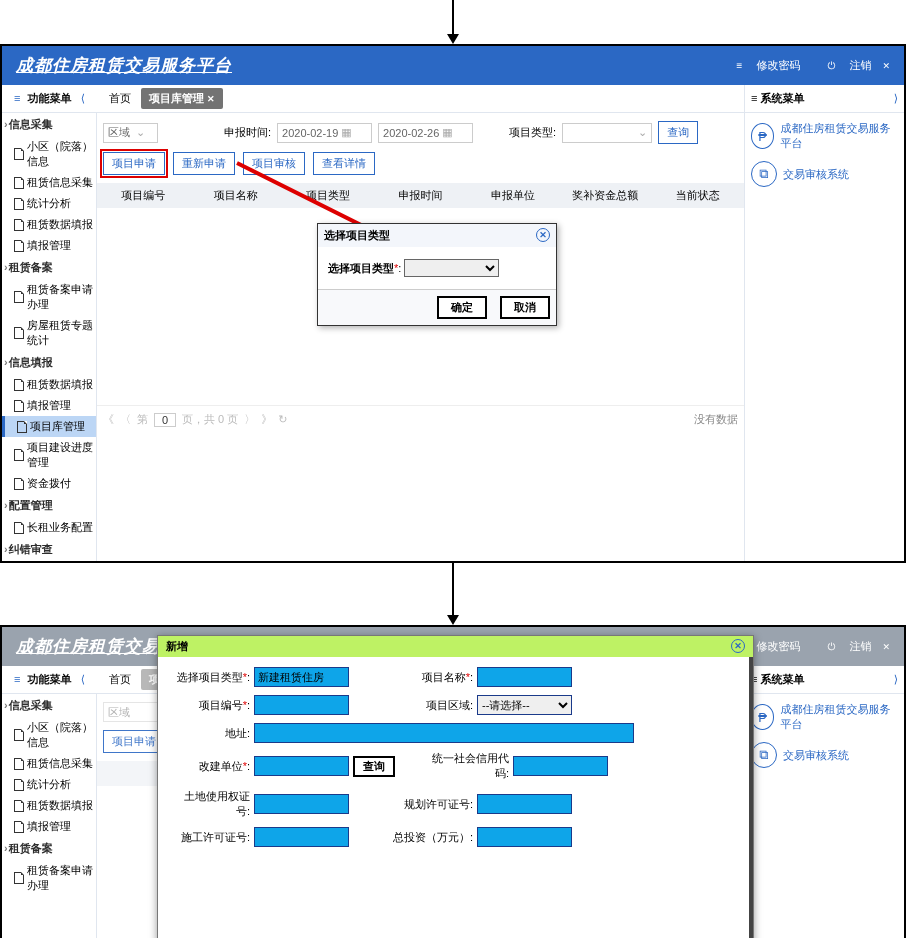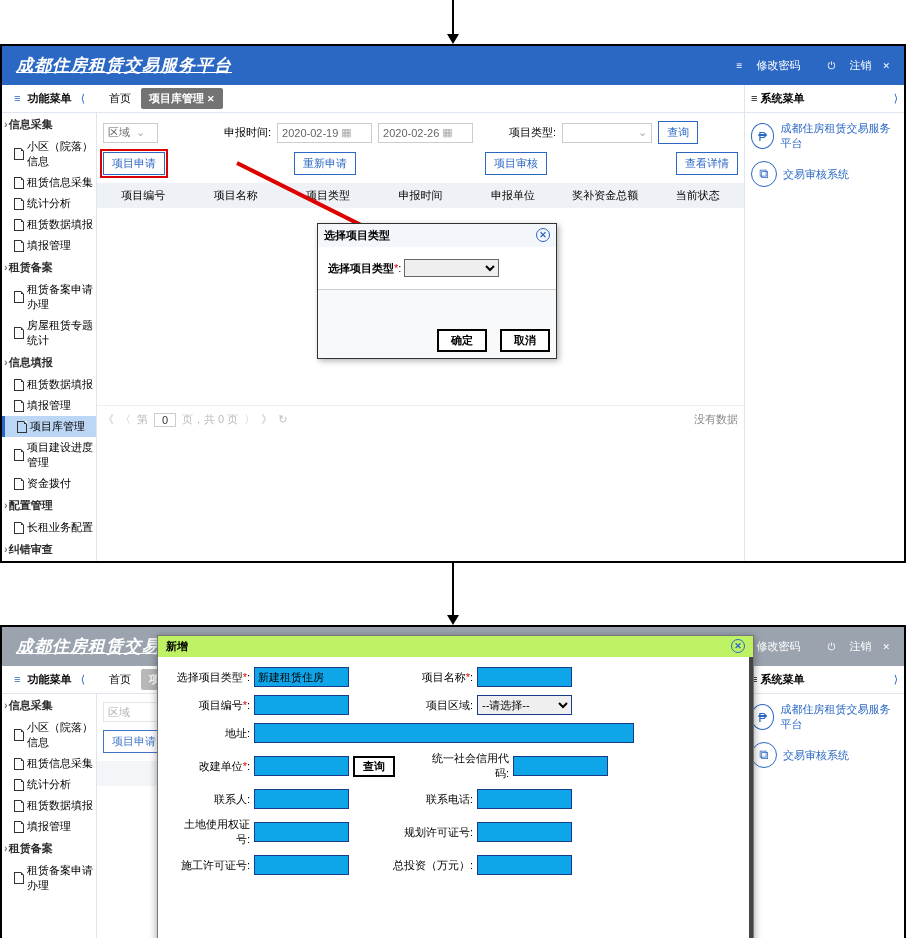--- a/index.html
+++ b/index.html
@@ -24,21 +24,21 @@
 .side-item { padding: 3px 2px 3px 12px; display:flex; align-items:center; }
 .side-item .fi { width: 10px; height: 12px; border: 1px solid #333; margin-right: 3px; position: relative; flex-shrink:0; }
 .side-item .fi::after { content:''; position:absolute; right:-1px; top:-1px; border-top:3px solid #fff; border-left:3px solid #333; }
 .side-item.sel { background: #bcd6f5; }
 .side-item.boxed { border-left: 3px solid #2b68c4; }
 .main { flex: 1; position: relative; }
 .filters { padding: 8px 6px 4px; display: flex; align-items: center; gap: 6px; }
 .filters label { margin-left: 10px; }
 .filters .sel, .filters .inp { border: 1px solid #ccc; height: 20px; padding: 0 4px; color: #666; background:#fff; display:inline-flex; align-items:center; }
 .filters .cal { color:#aaa; margin-left:3px; }
-.btn-row { padding: 4px 6px; display:flex; gap:8px;justify-content:space-between; }
+.btn-row { padding: 4px 6px; display:flex; gap:8px; }
 .obtn { border: 1px solid #2b68c4; color: #2b68c4; background: #fff; padding: 3px 8px; font-size: 11px; }
 .obtn.hl { outline: 2px solid #d00; outline-offset: 1px; }
 .thead { background: #eef1f5; display: flex; padding: 5px 0; margin-top:4px; }
 .thead span { flex:1; text-align:center; font-size:11px; }
 .pager { position:absolute; bottom:0; left:0; right:0; padding:6px; display:flex; align-items:center; justify-content:space-between; border-top:1px solid #eee; }
 .pager .nav { display:flex; align-items:center; gap:6px; color:#bbb; }
 .pager .nav .pg { border:1px solid #ccc; width:22px; text-align:center; color:#333; }
 .pager .nodata { color:#888; }
 .rightpane { width: 160px; border-left:1px solid #e0e6ef; padding: 8px 6px; }
 .rp-item { display:flex; align-items:center; margin-bottom:10px; }
@@ -49,21 +49,21 @@
 
 
 .dlg { position:absolute; background:#fff; border:1px solid #333; box-shadow: 2px 2px 6px rgba(0,0,0,0.3); }
 .dlg-h { background:#f3f6fb; padding:4px 6px; display:flex; justify-content:space-between; font-weight:bold; font-size:11px; }
 .dlg-h .cx { color:#2b68c4; border:1px solid #2b68c4; border-radius:50%; width:14px; height:14px; display:flex; align-items:center; justify-content:center; font-size:9px; }
 .dlg-body { padding: 12px 10px; }
 .dlg-body label { font-size:11px; }
 .req { color:#d00; }
 .dlg-select { border:1px solid #666; width:95px; height:18px; }
 .dlg-ft { border-top:1px solid #ccc; padding:6px; text-align:right; background:#f8f9fb; }
-.dlg-ft button { border:2px solid #000; background:#fff; padding:2px 12px; margin-left:10px; font-size:11px; font-weight:bold;margin-top:33px; }
+.dlg-ft button { border:2px solid #000; background:#fff; padding:2px 12px; margin-left:10px; font-size:11px; font-weight:bold; }
 
 
 .arrow-down { text-align:center; }
 .arrow-down svg { display:block; margin:0 auto; }
 .red-arrow { position:absolute; pointer-events:none; }
 
 
 .modal2 { position:absolute; inset: 8px 150px 8px 155px; background:#fff; border:1px solid #777; box-shadow:0 2px 8px rgba(0,0,0,0.4); display:flex; flex-direction:column; z-index: 100; }
 .outer.rel { position: relative; }
 .modal2 .m2h { background:#bef264; padding:3px 8px; display:flex; justify-content:space-between; font-weight:bold; }
@@ -374,26 +374,20 @@
         <input class="finp lg" style="">
       </div>
       <div class="frow">
         <span class="lbl"><span>改建单位</span><span class="req">*</span>:</span>
         <input class="finp" style="">
         <button class="qbtn">查询</button>
         <span class="lbl2" style="width:80px;">统一社会信用代码:</span>
         <input class="finp" style="">
       </div>
       <div class="frow">
-        <span class="lbl">联系人:</span>
-        <input class="finp" style="">
-        <span class="lbl2">联系电话:</span>
-        <input class="finp" style="">
-      </div>
-      <div class="frow">
         <span class="lbl">土地使用权证号:</span>
         <input class="finp" style="">
         <span class="lbl2">规划许可证号:</span>
         <input class="finp" style="">
       </div>
       <div class="frow">
         <span class="lbl">施工许可证号:</span>
         <input class="finp" style="">
         <span class="lbl2">总投资（万元）:</span>
         <input class="finp" style="">

